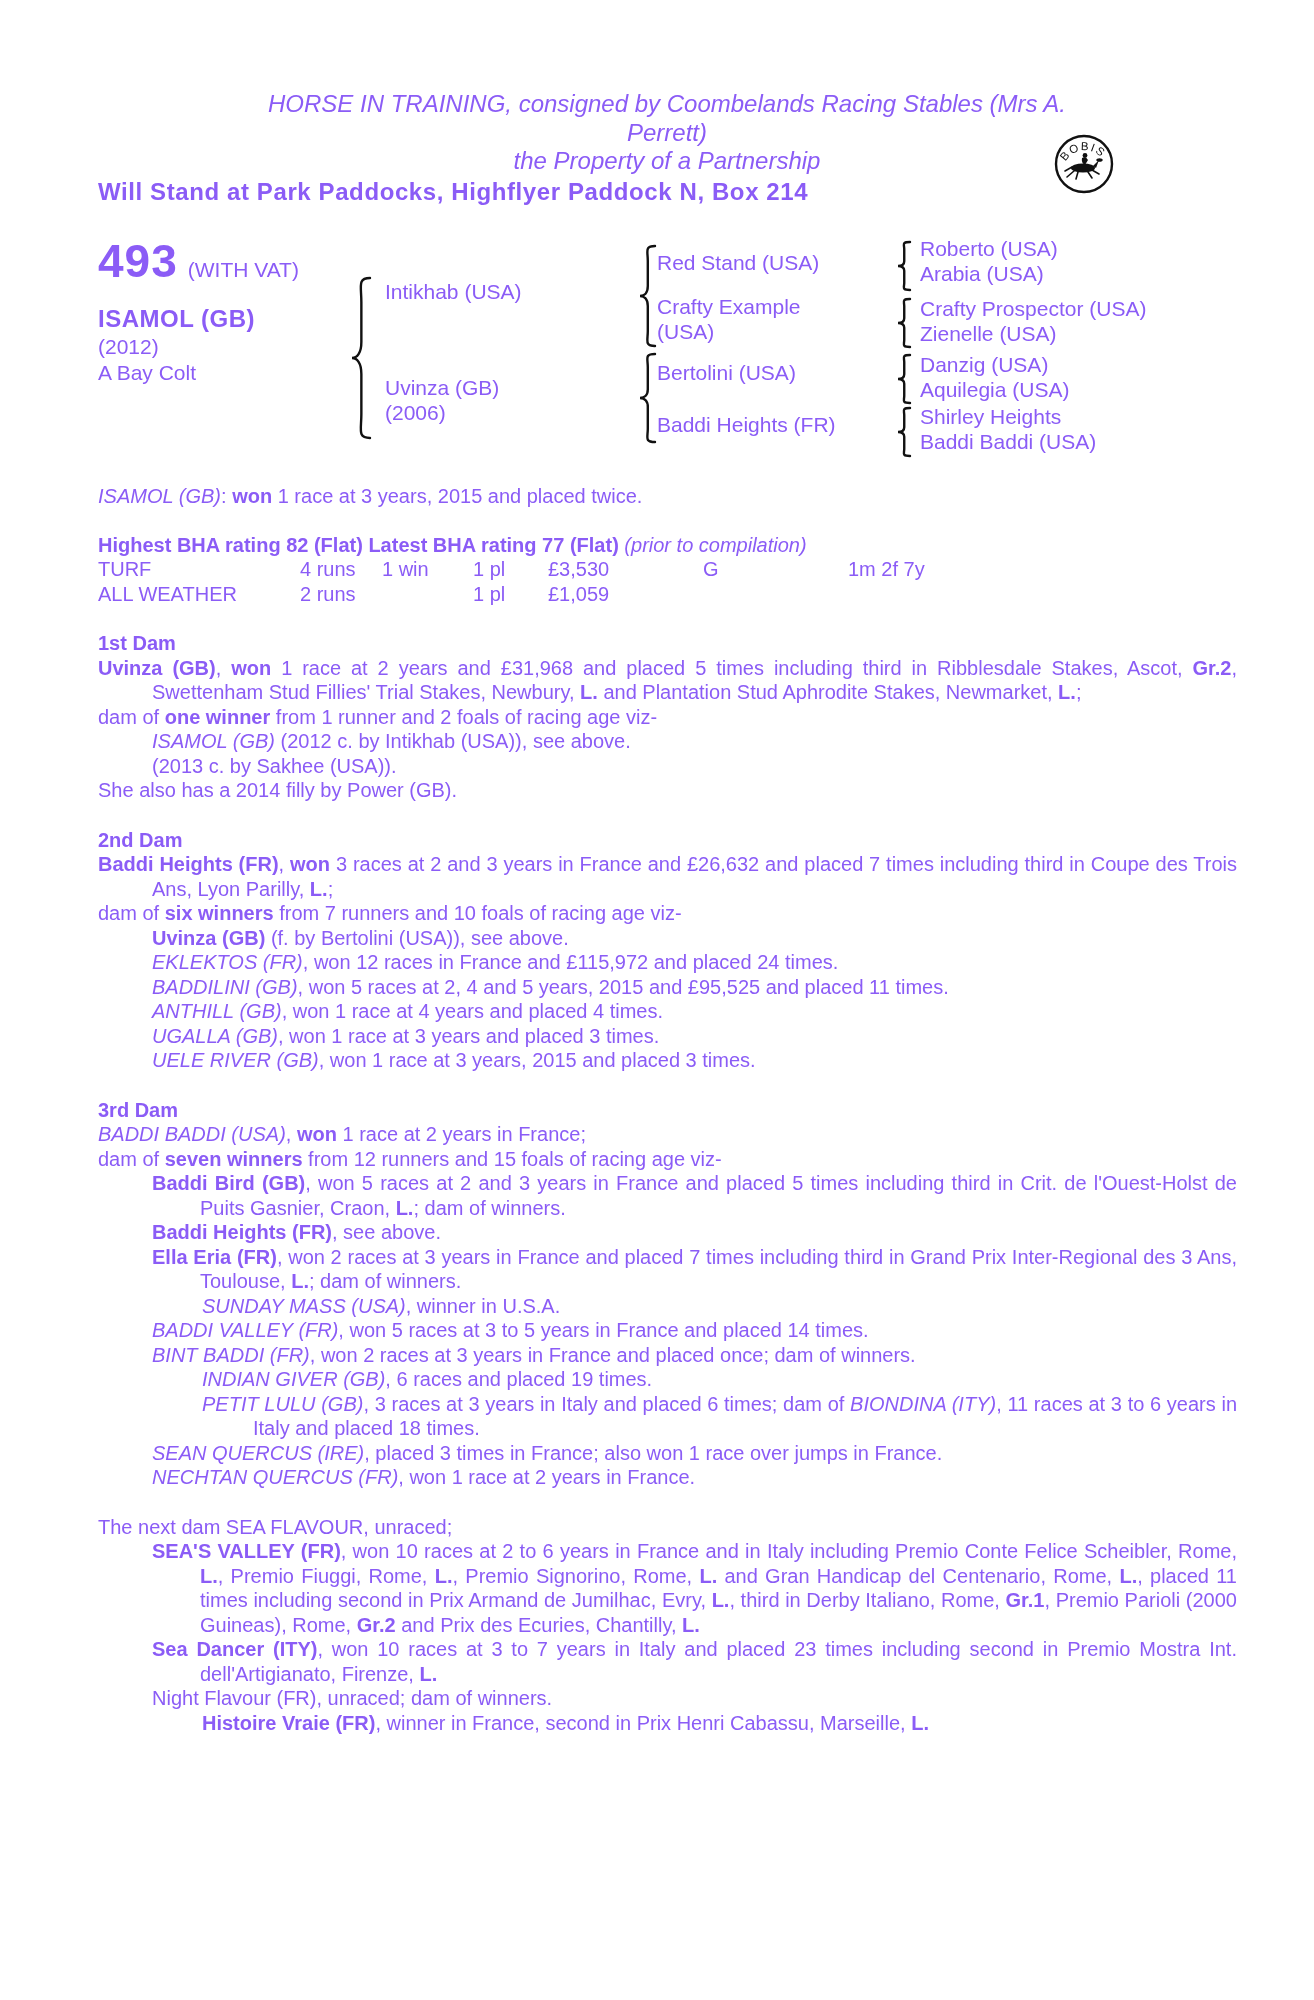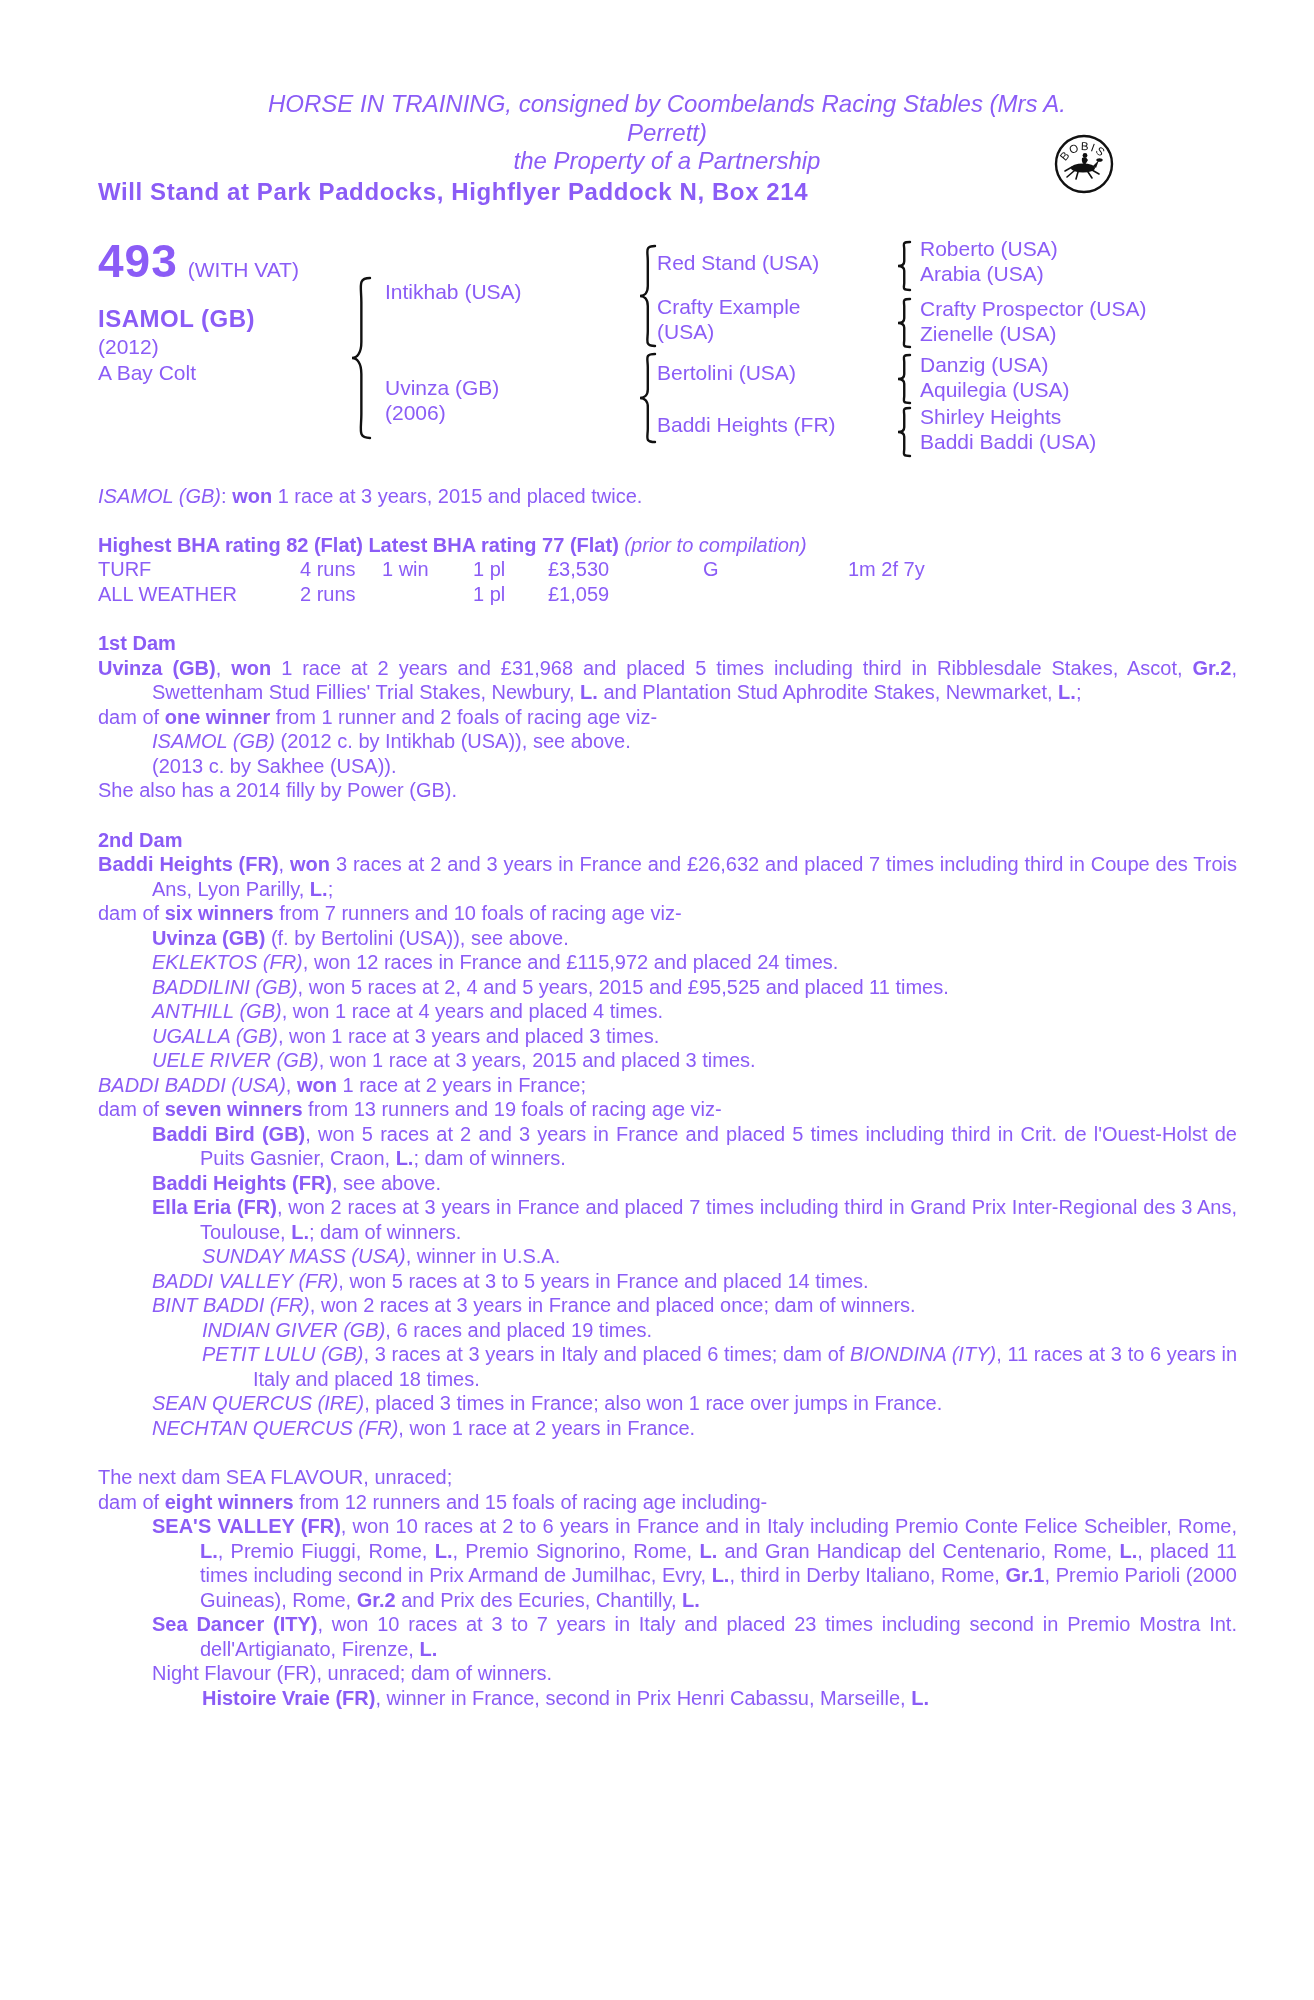--- a/index.html
+++ b/index.html
@@ -193,33 +193,33 @@
       <p class="line p0"><span>She also has a 2014 filly by Power (GB).</span></p>
       <p class="line sec"><span class="b">2nd Dam</span></p>
       <p class="line p0h"><span class="b">Baddi Heights (FR)</span><span>, </span><span class="b">won</span><span> 3 races at 2 and 3 years in France and £26,632 and placed 7 times including third in Coupe des Trois Ans, Lyon Parilly, </span><span class="b">L.</span><span>;</span></p>
       <p class="line p0h"><span>dam of </span><span class="b">six winners</span><span> from 7 runners and 10 foals of racing age viz-</span></p>
       <p class="line p1"><span class="b">Uvinza (GB)</span><span> (f. by Bertolini (USA)), see above.</span></p>
       <p class="line p1"><span class="i">EKLEKTOS (FR)</span><span>, won 12 races in France and £115,972 and placed 24 times.</span></p>
       <p class="line p1"><span class="i">BADDILINI (GB)</span><span>, won 5 races at 2, 4 and 5 years, 2015 and £95,525 and placed 11 times.</span></p>
       <p class="line p1"><span class="i">ANTHILL (GB)</span><span>, won 1 race at 4 years and placed 4 times.</span></p>
       <p class="line p1"><span class="i">UGALLA (GB)</span><span>, won 1 race at 3 years and placed 3 times.</span></p>
       <p class="line p1"><span class="i">UELE RIVER (GB)</span><span>, won 1 race at 3 years, 2015 and placed 3 times.</span></p>
+      <p class="line sec"><span class="b">3rd Dam</span></p>
       <p class="line p0h"><span class="i">BADDI BADDI (USA)</span><span>, </span><span class="b">won</span><span> 1 race at 2 years in France;</span></p>
-      <p class="line p0h"><span>dam of </span><span class="b">seven winners</span><span> from 13 runners and 19 foals of racing age viz-</span></p>
+      <p class="line p0h"><span>dam of </span><span class="b">seven winners</span><span> from 12 runners and 15 foals of racing age viz-</span></p>
       <p class="line p1"><span class="b">Baddi Bird (GB)</span><span>, won 5 races at 2 and 3 years in France and placed 5 times including third in Crit. de l'Ouest-Holst de Puits Gasnier, Craon, </span><span class="b">L.</span><span>; dam of winners.</span></p>
       <p class="line p1"><span class="b">Baddi Heights (FR)</span><span>, see above.</span></p>
       <p class="line p1"><span class="b">Ella Eria (FR)</span><span>, won 2 races at 3 years in France and placed 7 times including third in Grand Prix Inter-Regional des 3 Ans, Toulouse, </span><span class="b">L.</span><span>; dam of winners.</span></p>
       <p class="line p2"><span class="i">SUNDAY MASS (USA)</span><span>, winner in U.S.A.</span></p>
       <p class="line p1"><span class="i">BADDI VALLEY (FR)</span><span>, won 5 races at 3 to 5 years in France and placed 14 times.</span></p>
       <p class="line p1"><span class="i">BINT BADDI (FR)</span><span>, won 2 races at 3 years in France and placed once; dam of winners.</span></p>
       <p class="line p2"><span class="i">INDIAN GIVER (GB)</span><span>, 6 races and placed 19 times.</span></p>
       <p class="line p2"><span class="i">PETIT LULU (GB)</span><span>, 3 races at 3 years in Italy and placed 6 times; dam of </span><span class="i">BIONDINA (ITY)</span><span>, 11 races at 3 to 6 years in Italy and placed 18 times.</span></p>
       <p class="line p1"><span class="i">SEAN QUERCUS (IRE)</span><span>, placed 3 times in France; also won 1 race over jumps in France.</span></p>
       <p class="line p1"><span class="i">NECHTAN QUERCUS (FR)</span><span>, won 1 race at 2 years in France.</span></p>
       <p class="line p0 nextdam"><span>The next dam SEA FLAVOUR, unraced;</span></p>
-      <p class="line p0h"><span>dam of </span><span class="b">eight winners</span><span> from 12 runners and 15 foals of racing age including-</span></p>
       <p class="line p1"><span class="b">SEA'S VALLEY (FR)</span><span>, won 10 races at 2 to 6 years in France and in Italy including Premio Conte Felice Scheibler, Rome, </span><span class="b">L.</span><span>, Premio Fiuggi, Rome, </span><span class="b">L.</span><span>, Premio Signorino, Rome, </span><span class="b">L.</span><span> and Gran Handicap del Centenario, Rome, </span><span class="b">L.</span><span>, placed 11 times including second in Prix Armand de Jumilhac, Evry, </span><span class="b">L.</span><span>, third in Derby Italiano, Rome, </span><span class="b">Gr.1</span><span>, Premio Parioli (2000 Guineas), Rome, </span><span class="b">Gr.2</span><span> and Prix des Ecuries, Chantilly, </span><span class="b">L.</span></p>
       <p class="line p1"><span class="b">Sea Dancer (ITY)</span><span>, won 10 races at 3 to 7 years in Italy and placed 23 times including second in Premio Mostra Int. dell'Artigianato, Firenze, </span><span class="b">L.</span></p>
       <p class="line p1"><span>Night Flavour (FR), unraced; dam of winners.</span></p>
       <p class="line p2"><span class="b">Histoire Vraie (FR)</span><span>, winner in France, second in Prix Henri Cabassu, Marseille, </span><span class="b">L.</span></p>
     </div>
 
 </div>
 
 </body></html>

